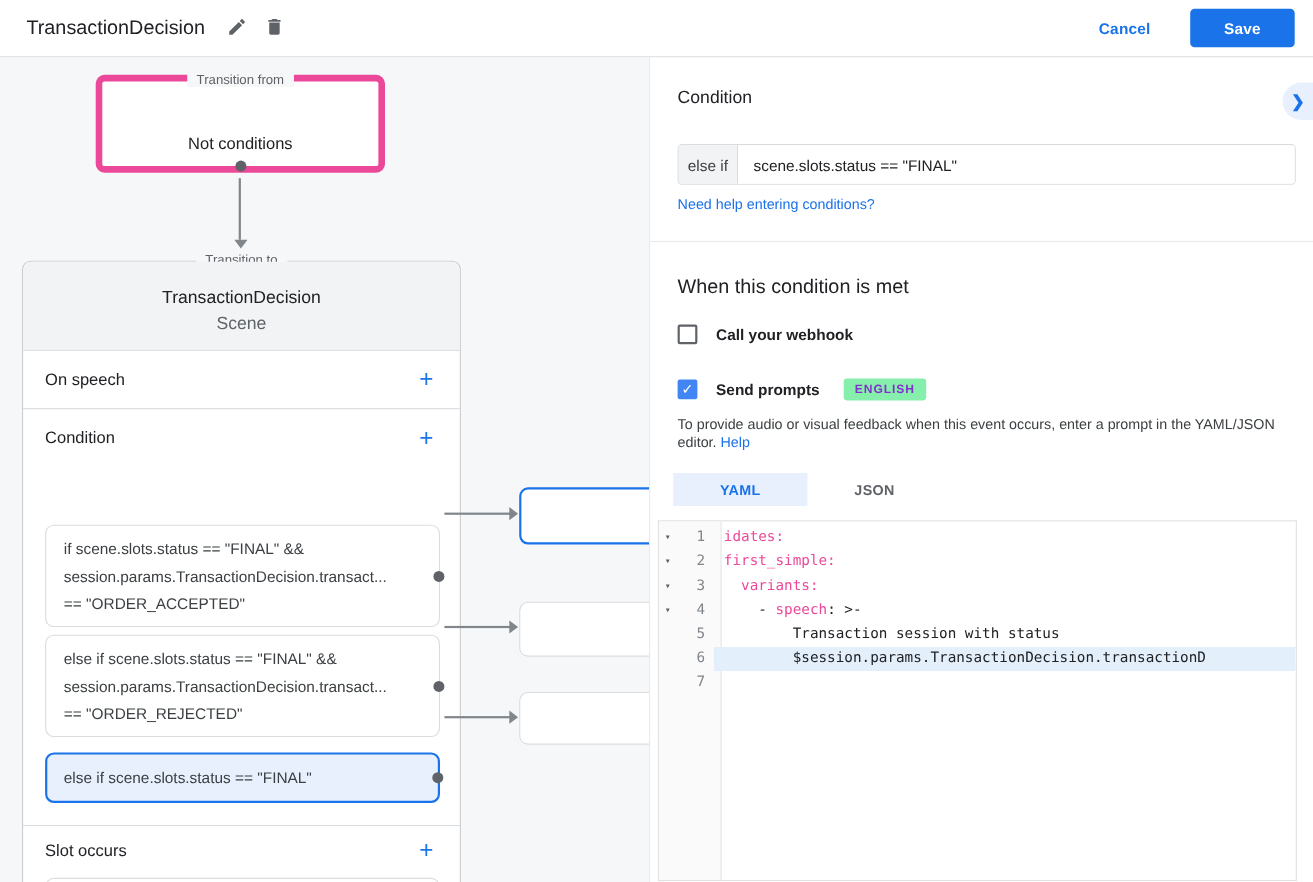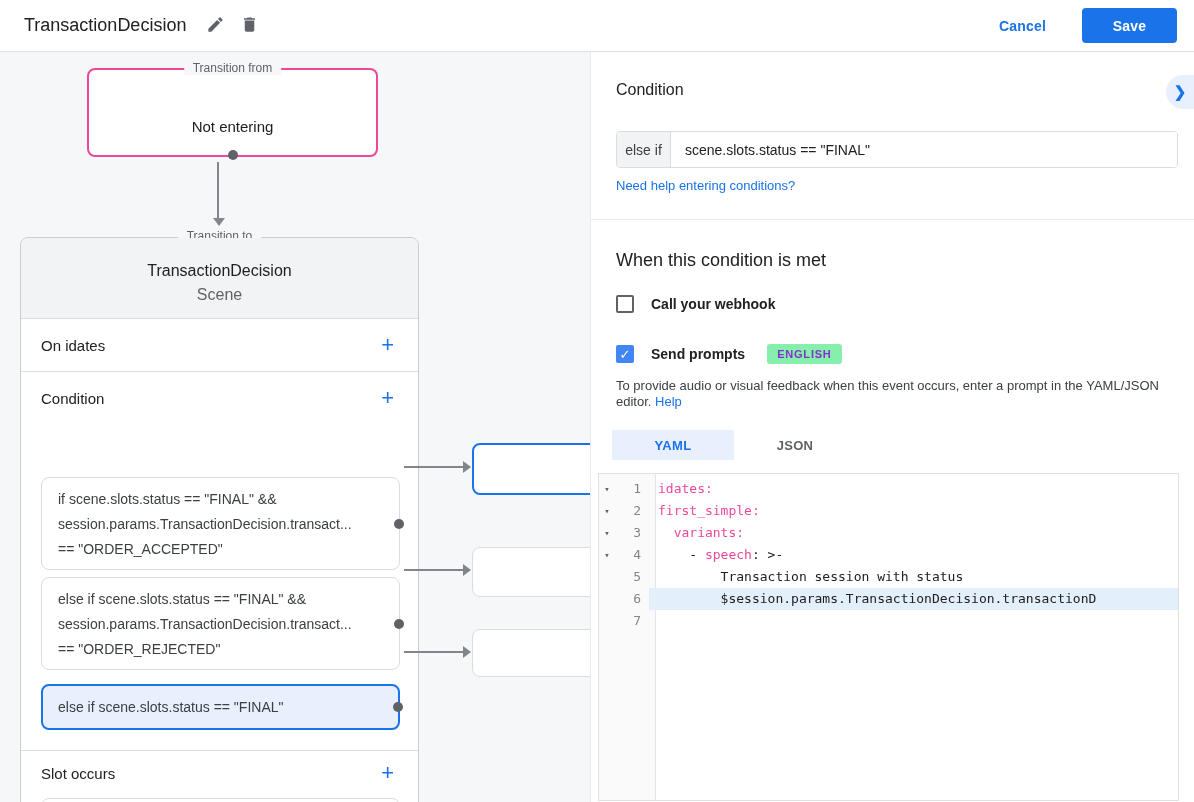--- a/index.html
+++ b/index.html
@@ -19,22 +19,22 @@
   .cancel-btn { border:none; background:transparent; color:#1a73e8; font-size:14px; font-weight:600;
     letter-spacing:.2px; margin-right:36px; cursor:pointer; font-family:inherit; }
   .save-btn { width:95px; height:35px; background:#1a73e8; color:#fff; border:none; border-radius:4px;
     font-size:14px; font-weight:600; letter-spacing:.2px; margin-right:17px; cursor:pointer; font-family:inherit; }
 
   
   .canvas { position:absolute; left:0; top:52px; width:590px; height:750px; background:#f5f7f8; }
   .legend { position:absolute; top:-9px; left:50%; transform:translateX(-50%); background:#f5f7f8;
     padding:0 9px; font-size:12px; color:#5f6368; white-space:nowrap; }
 
-  .tfrom-box { position:absolute; left:87px; top:16px; width:291px; height:89px; background:#fff;
-    border:2px solid #ec4899; border-radius:8px; }
+  .tfrom-box { position:absolute; left:87px; top:16px; width:263px; height:89px; background:#fff;
+    border:6px solid #ec4899; border-radius:8px; }
   .tfrom-value { position:absolute; left:0; right:0; top:48px; text-align:center; font-size:15px; color:#202124; }
   .port-dot { position:absolute; width:10px; height:10px; border-radius:50%; background:#5f6368; }
   .tfrom-dot { left:calc(50% - 5px); bottom:-5px; }
   .varrow-line { position:absolute; left:217px; top:110px; width:2px; height:56px; background:#80868b; }
   .varrow-head { position:absolute; left:213px; top:166px; width:0; height:0;
     border-left:6px solid transparent; border-right:6px solid transparent; border-top:8px solid #80868b; }
 
   .tto-card { position:absolute; left:20px; top:185px; width:399px; height:570px; background:#fff;
     border:1px solid #c9ccd0; border-radius:8px 8px 0 0; }
   .tto-header { position:absolute; left:0; top:0; right:0; height:81px; background:#f1f3f4;
@@ -150,35 +150,35 @@
     </button>
     <div class="topbar-spacer"></div>
     <button class="cancel-btn">Cancel</button>
     <button class="save-btn">Save</button>
   </div>
 
   <div class="canvas">
 
     <div class="tfrom-box">
       <span class="legend">Transition from</span>
-      <div class="tfrom-value">Not entering</div>
+      <div class="tfrom-value">Not conditions</div>
       <span class="port-dot tfrom-dot"></span>
     </div>
     <div class="varrow-line"></div>
     <div class="varrow-head"></div>
 
     <div class="tto-card">
       <span class="legend">Transition to</span>
       <div class="tto-header">
         <div class="tto-title">TransactionDecision</div>
         <div class="tto-subtitle">Scene</div>
       </div>
 
       <div class="onenter-row">
-        <span class="row-label">On idates</span>
+        <span class="row-label">On speech</span>
         <span class="plus">+</span>
       </div>
 
       <div class="cond-head">
         <span class="row-label">Condition</span>
         <span class="plus">+</span>
       </div>
 
       <div class="cond-box cond-box-1">
         <div>if scene.slots.status == "FINAL" &amp;&amp;</div>

